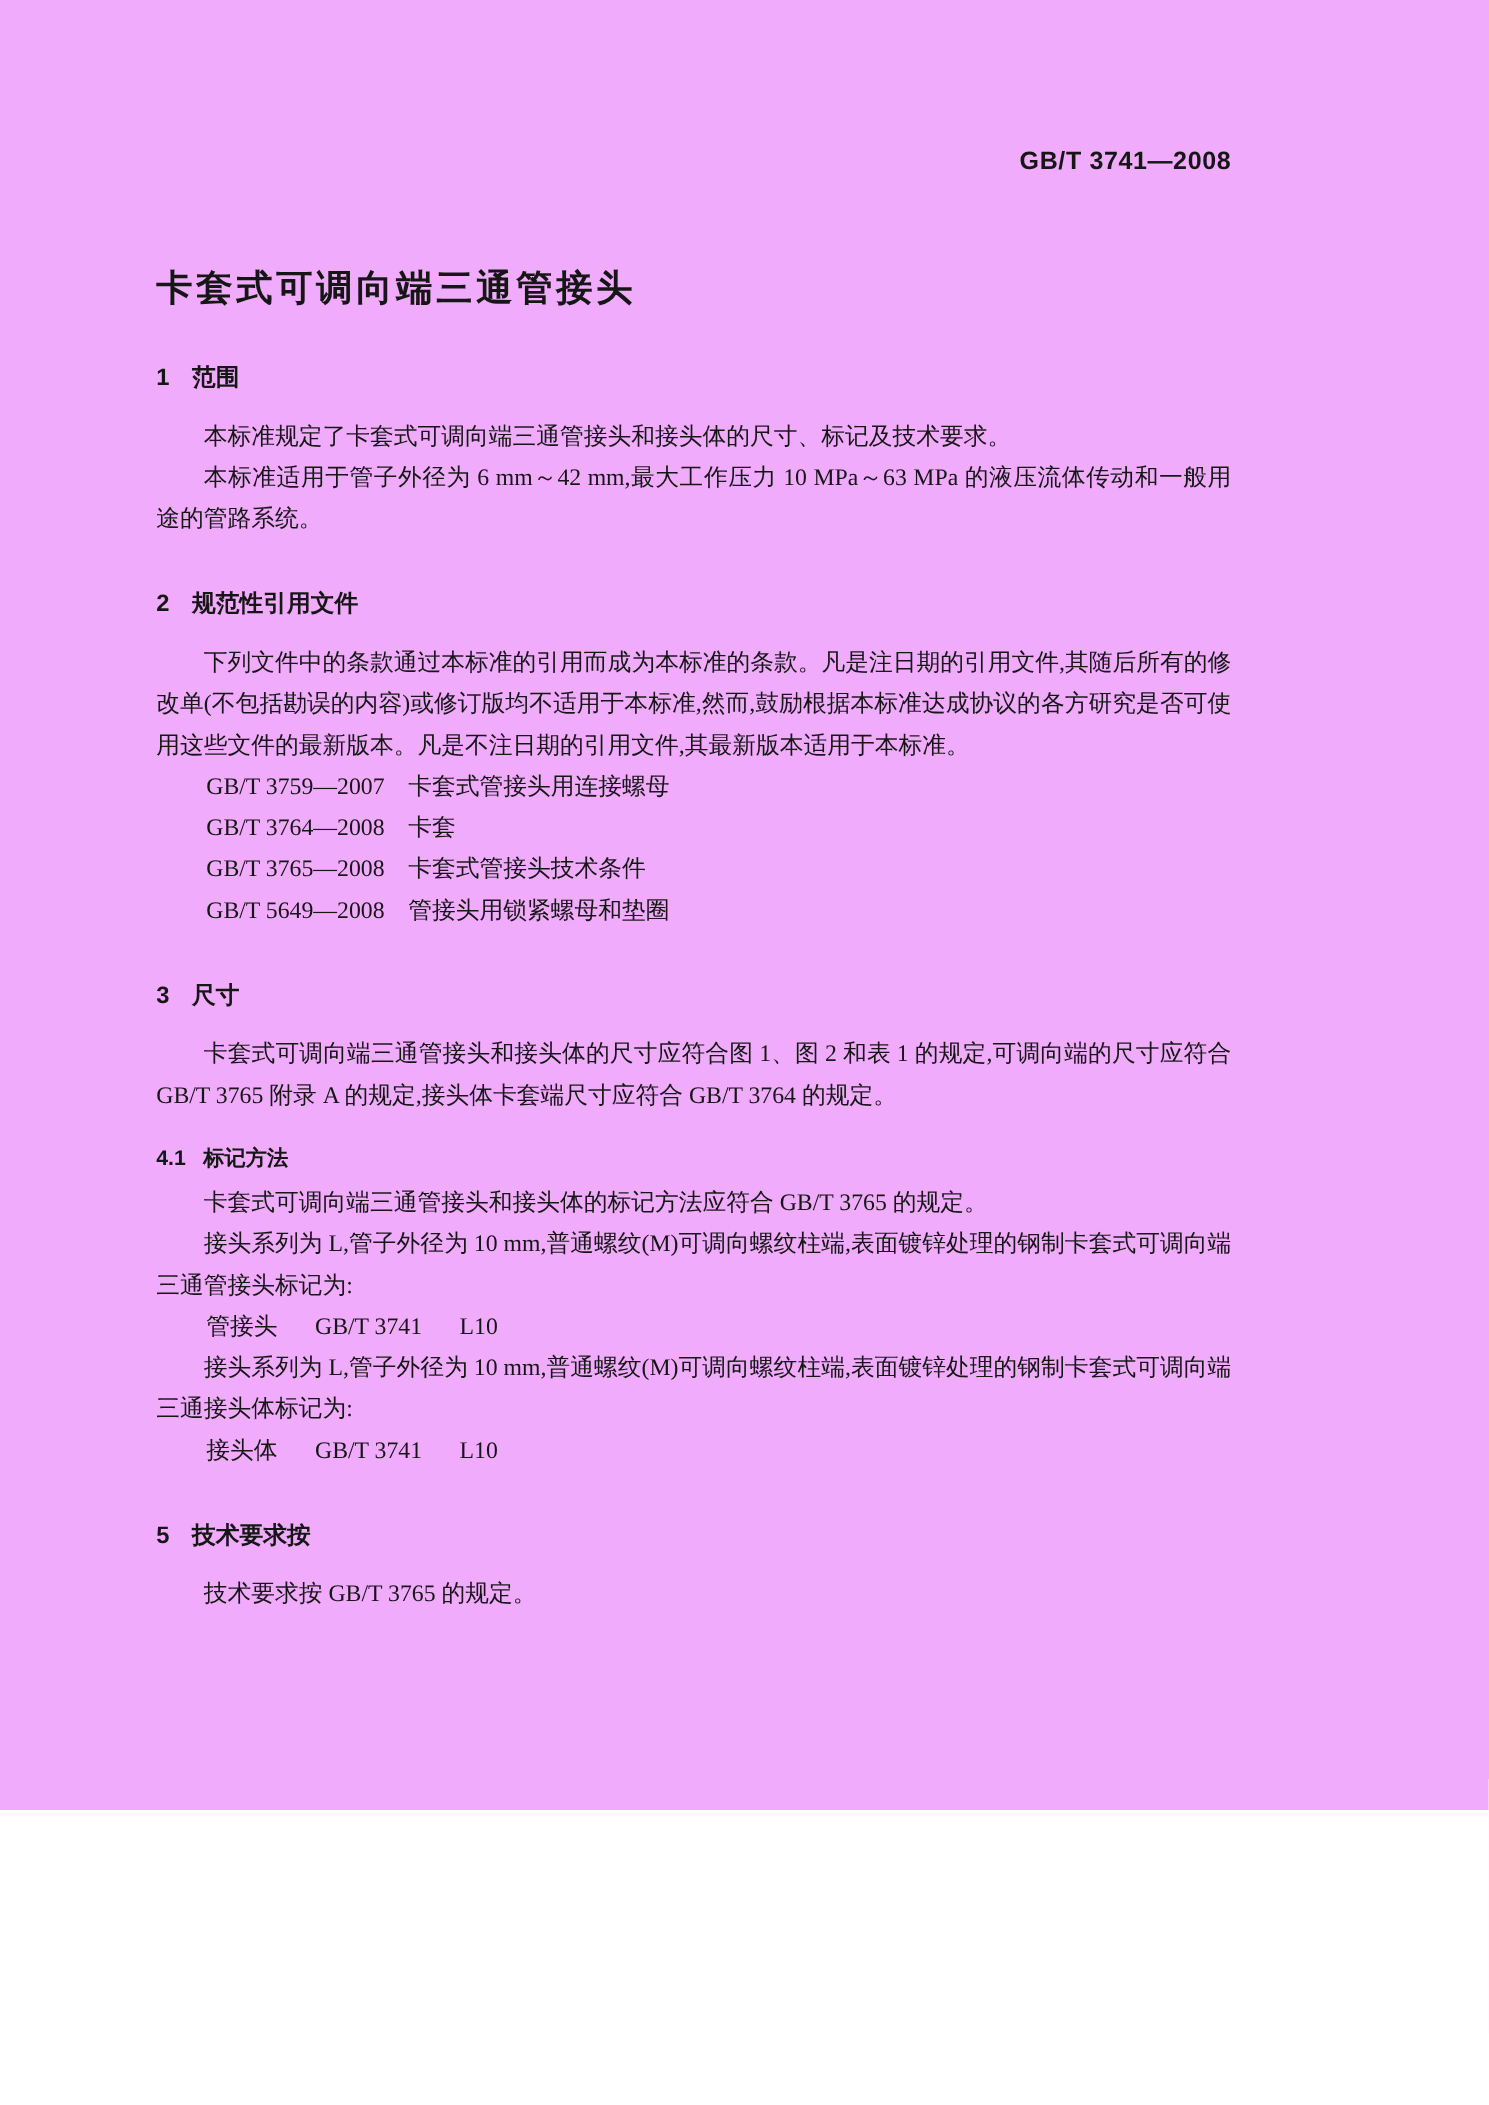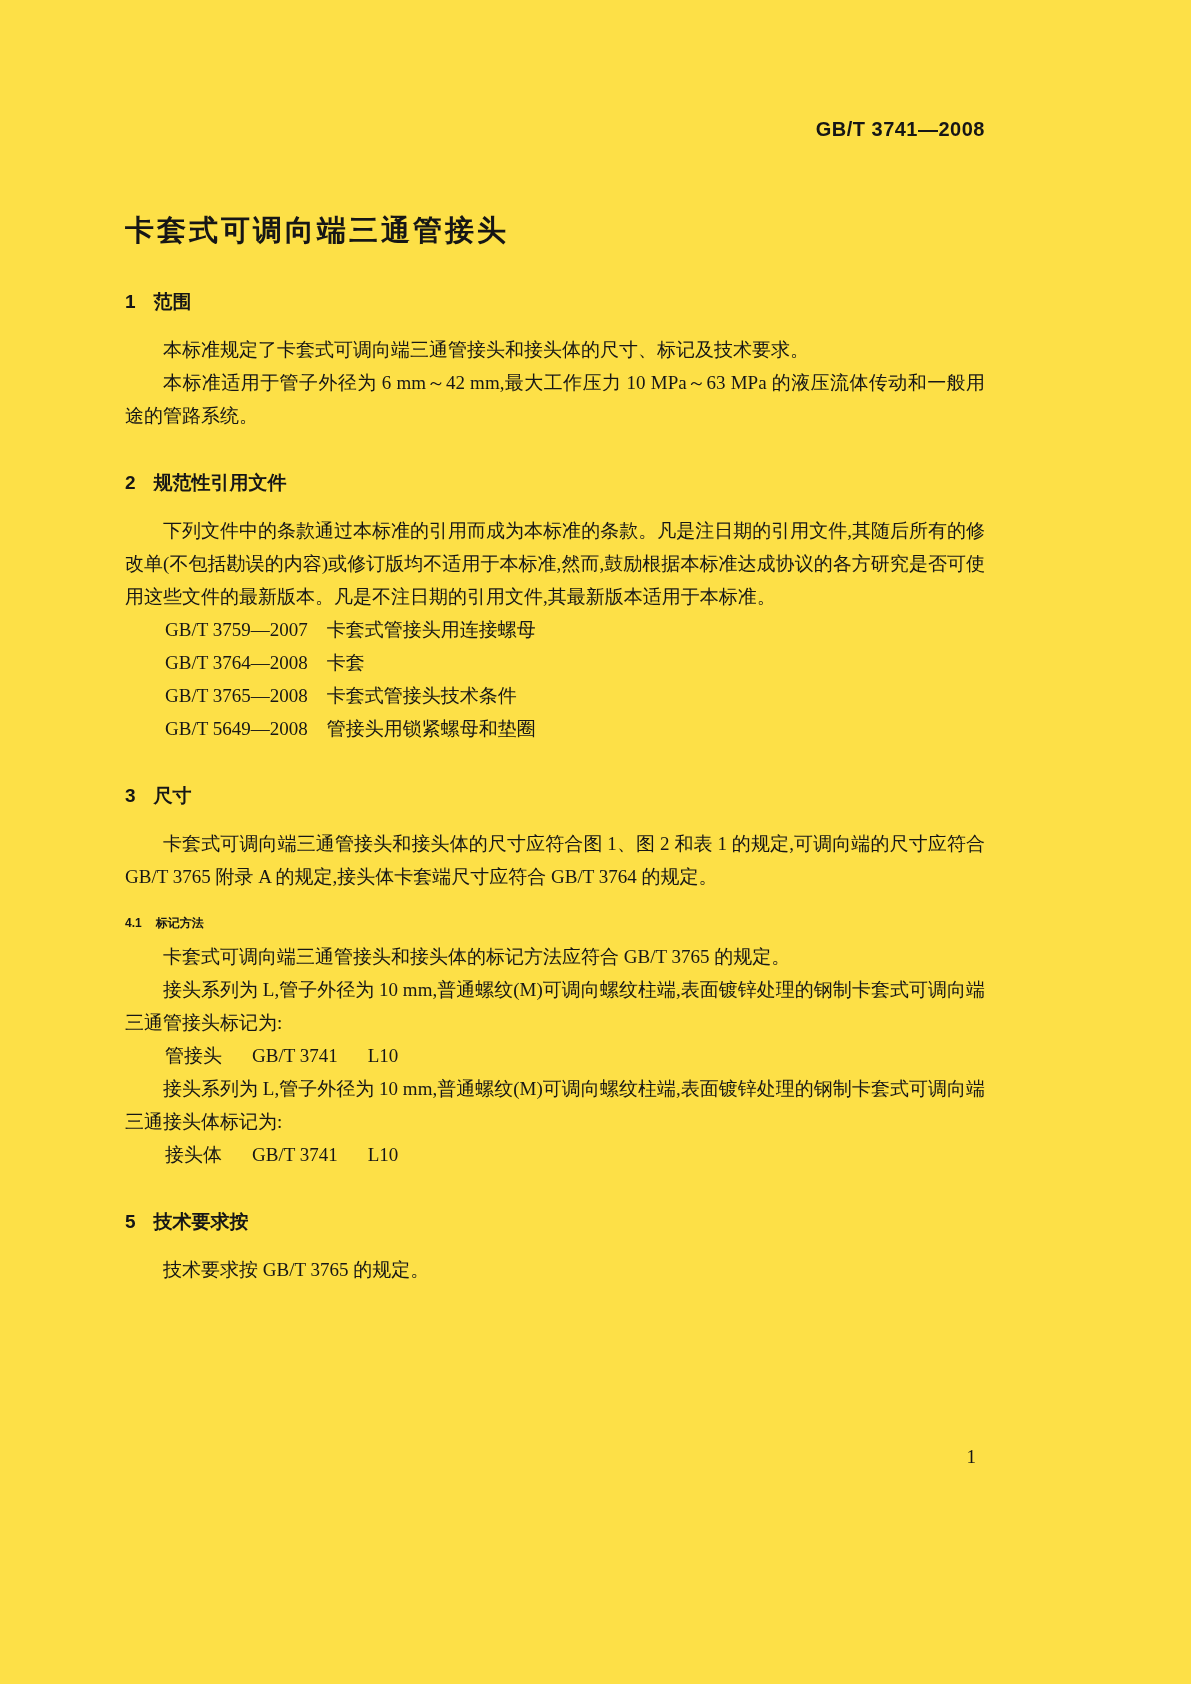--- a/index.html
+++ b/index.html
@@ -9,22 +9,22 @@
   }
   body {
     width: 1191px;
     height: 1684px;
     font-family: "Liberation Serif", "DejaVu Serif", serif;
     color: #161616;
   }
   .page {
     position: relative;
     width: 1191px;
-    height: 1684px;
-    background: #fde047;
+    height: 1448px;
+    background: #f0abfc;
     padding: 118px 206px 0 125px;
     box-sizing: border-box;
     overflow: hidden;
   }
   .doc-header {
     text-align: right;
   }
   .std-code {
     font-family: "Liberation Sans", "DejaVu Sans", sans-serif;
     font-weight: 700;
@@ -41,21 +41,21 @@
   .sec-h {
     font-family: Liberation Sans, sans-serif;
     font-weight: 700;
     font-size: 19px;
     margin: 38px 0 18px 0;
   }
   .sec-h .num { margin-right: 18px; }
   .sub-h {
     font-family: "Liberation Sans", "DejaVu Sans", sans-serif;
     font-weight: 700;
-    font-size: 12px;
+    font-size: 17px;
     margin: 22px 0 8px 0;
   }
   .sub-h .num { margin-right: 14px; }
   p.body {
     font-size: 19px;
     line-height: 33px;
     text-indent: 2em;
     text-align: justify;
     margin: 0;
   }

